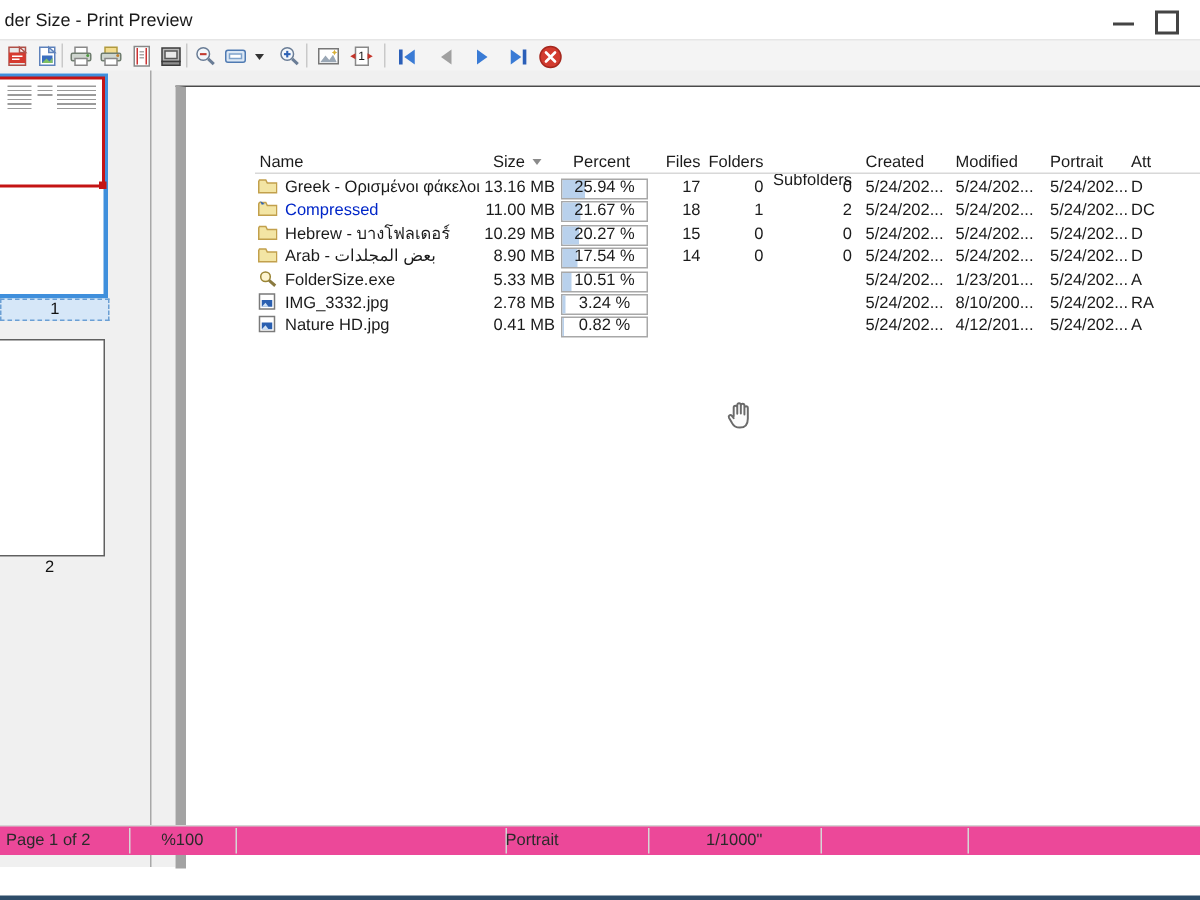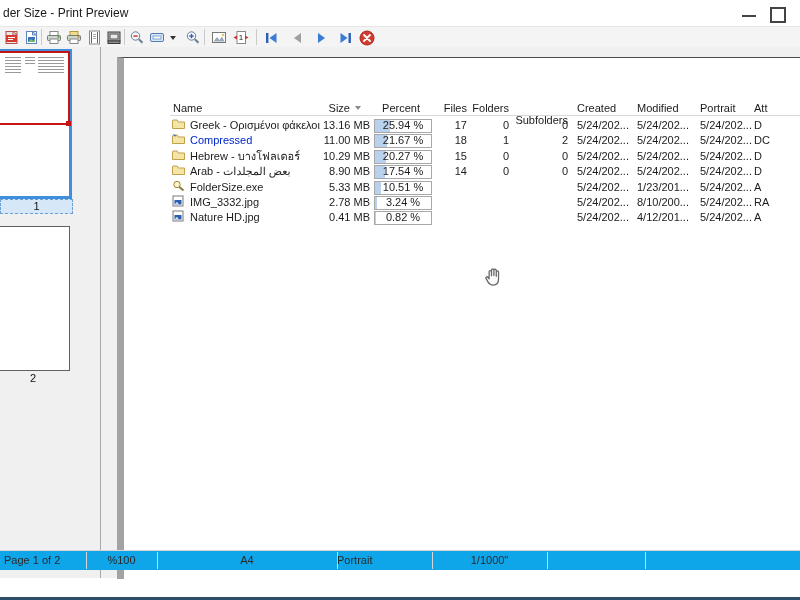--- a/index.html
+++ b/index.html
@@ -50,21 +50,21 @@
   .cac{left:576px;width:60px;}
   .cat{left:630px;width:40px;}
   .pctbox{position:absolute;left:250px;width:56px;height:12px;top:1px;border:1px solid #a8a8a8;background:#fff;}
   .pctfill{position:absolute;left:0;top:0;bottom:0;background:#b9d1ec;}
   .pcttext{position:absolute;left:0;right:0;top:-1px;text-align:center;font-size:11px;line-height:13px;color:#1b1b1b;}
   .sort-v{position:absolute;left:231px;top:48px;width:0;height:0;border-left:3px solid transparent;
           border-right:3px solid transparent;border-top:4px solid #8a8a8a;}
   
   #hand-cursor{position:absolute;left:481px;top:218px;width:26px;height:26px;pointer-events:none;}
   
-  #statusbar{position:absolute;left:0;top:550px;width:800px;height:19px;background:#0ea5e9;
+  #statusbar{position:absolute;left:0;top:550px;width:800px;height:19px;background:#ec4899;
              border-top:1px solid #d4d4d4;font-size:11px;color:#2a2a2a;}
   .seg{position:absolute;top:3px;height:14px;line-height:13px;}
   .ssep{position:absolute;top:1px;width:1px;height:17px;background:#d6d6d6;}
   #taskbar-edge{position:absolute;left:0;top:597px;width:800px;height:3px;background:#2e4d69;}
 </style>
 </head>
 <body>
 
 <div id="screen">
 
@@ -378,21 +378,20 @@
       </svg>
     </div>
 
   </div>
 
   <div id="statusbar">
     <div class="seg" style="left:4px">Page 1 of 2</div>
     <div class="ssep" style="left:86px"></div>
     <div class="seg" style="left:86px;width:71px;text-align:center">%100</div>
     <div class="ssep" style="left:157px"></div>
-    <div class="seg" style="left:157px;width:180px;text-align:center">A4</div>
     <div class="ssep" style="left:337px"></div>
     <div class="seg" style="left:337px;width:95px;">Portrait</div>
     <div class="ssep" style="left:432px"></div>
     <div class="seg" style="left:432px;width:115px;text-align:center">1/1000"</div>
     <div class="ssep" style="left:547px"></div>
     <div class="ssep" style="left:645px"></div>
   </div>
   <div id="taskbar-edge"></div>
 
 </div>

